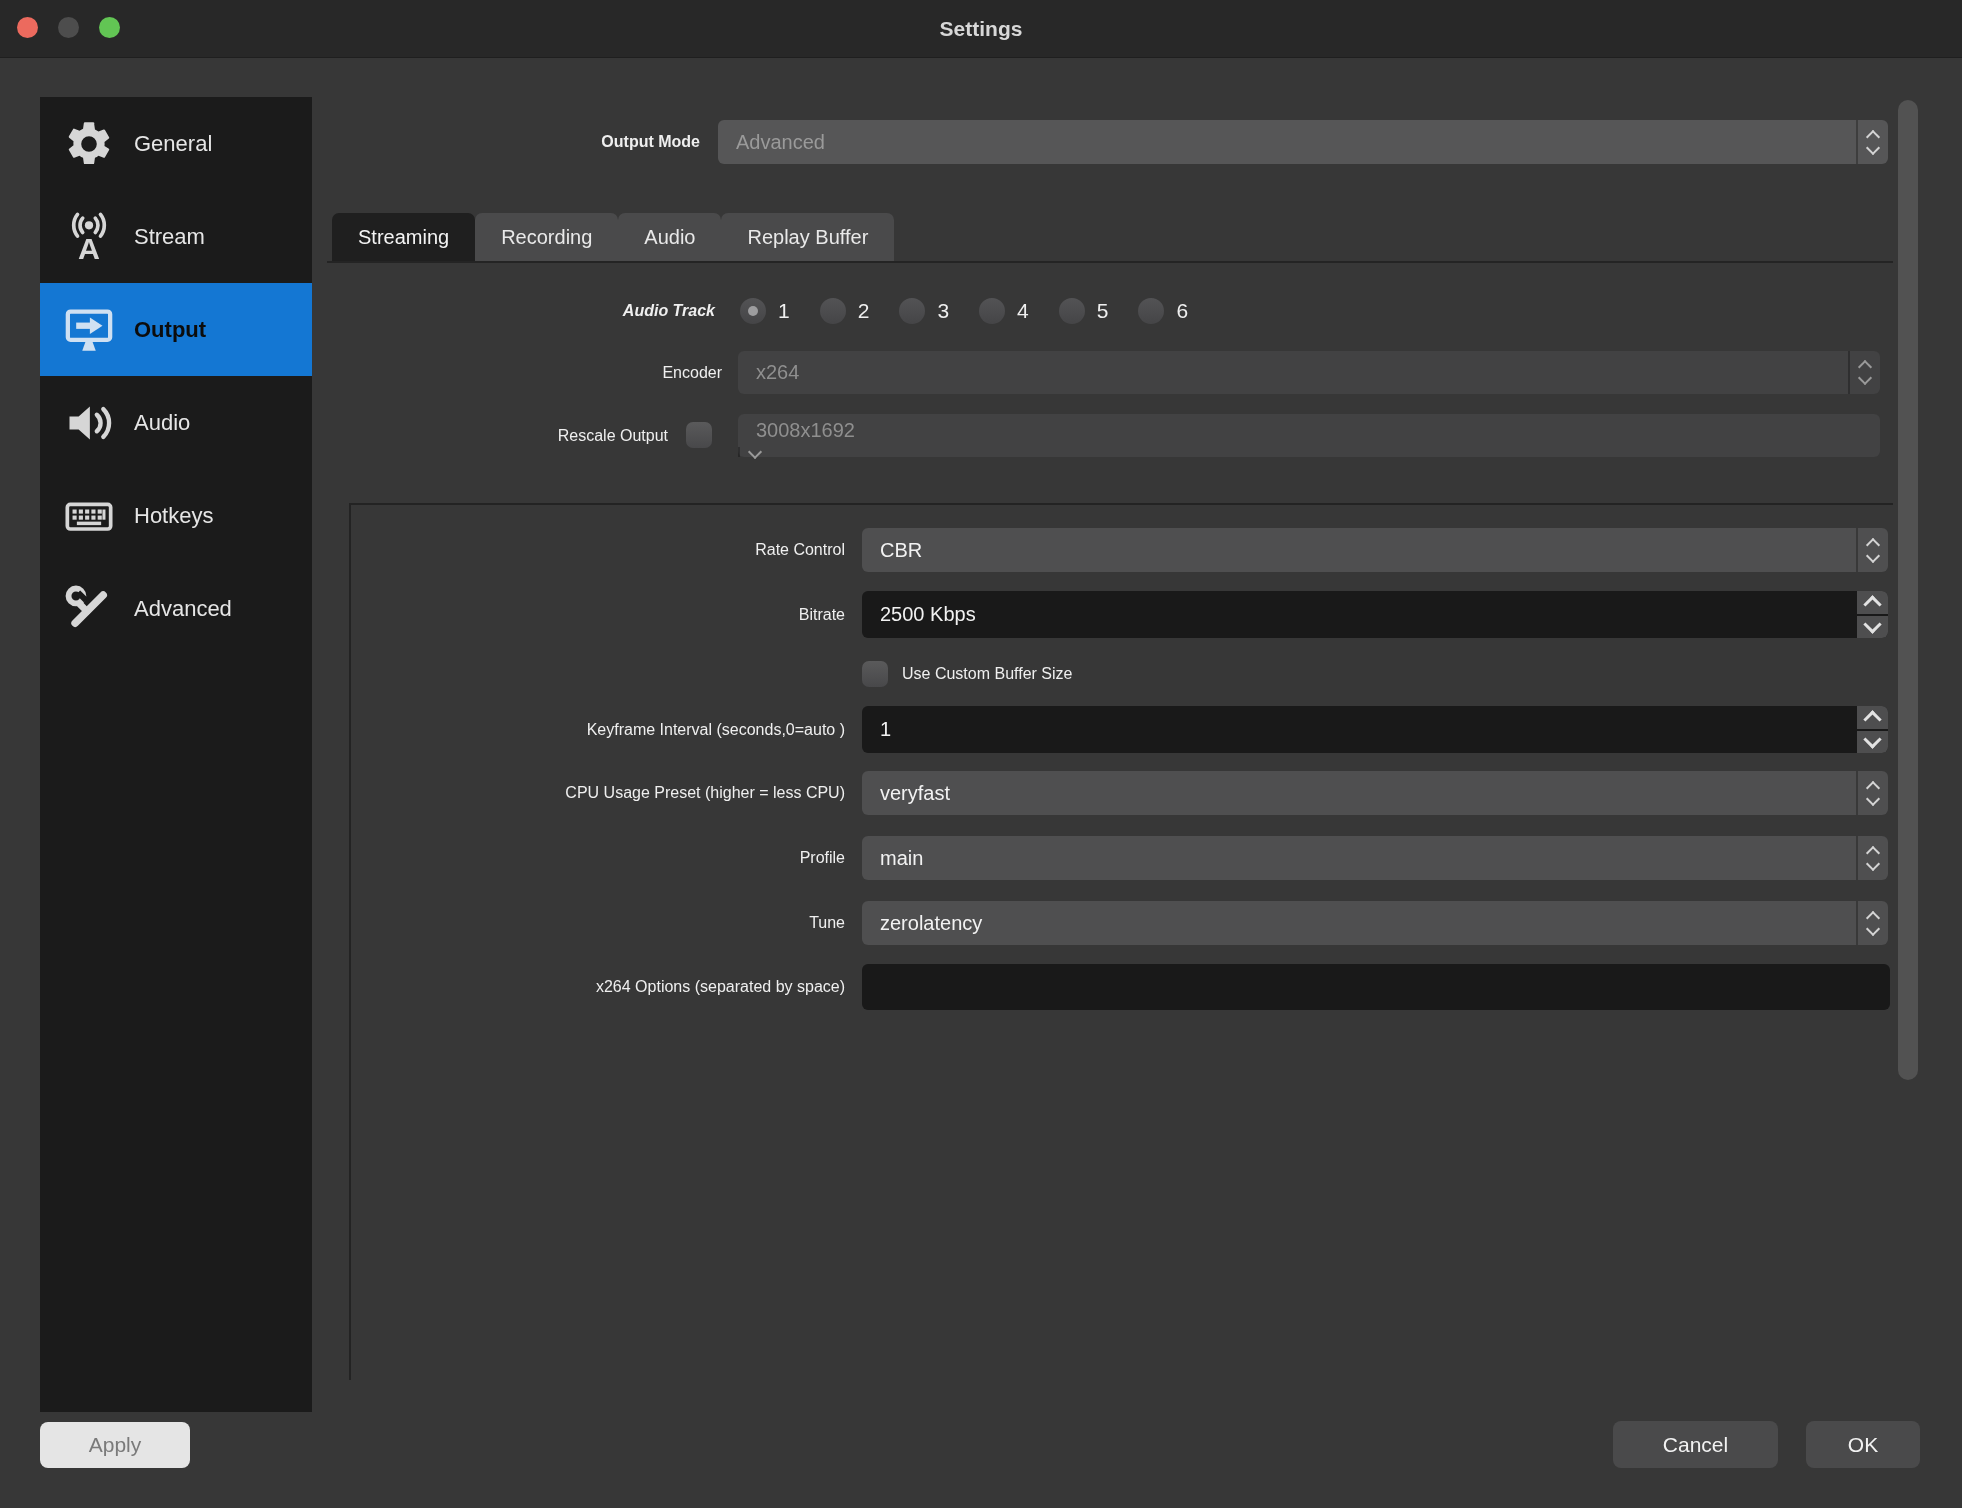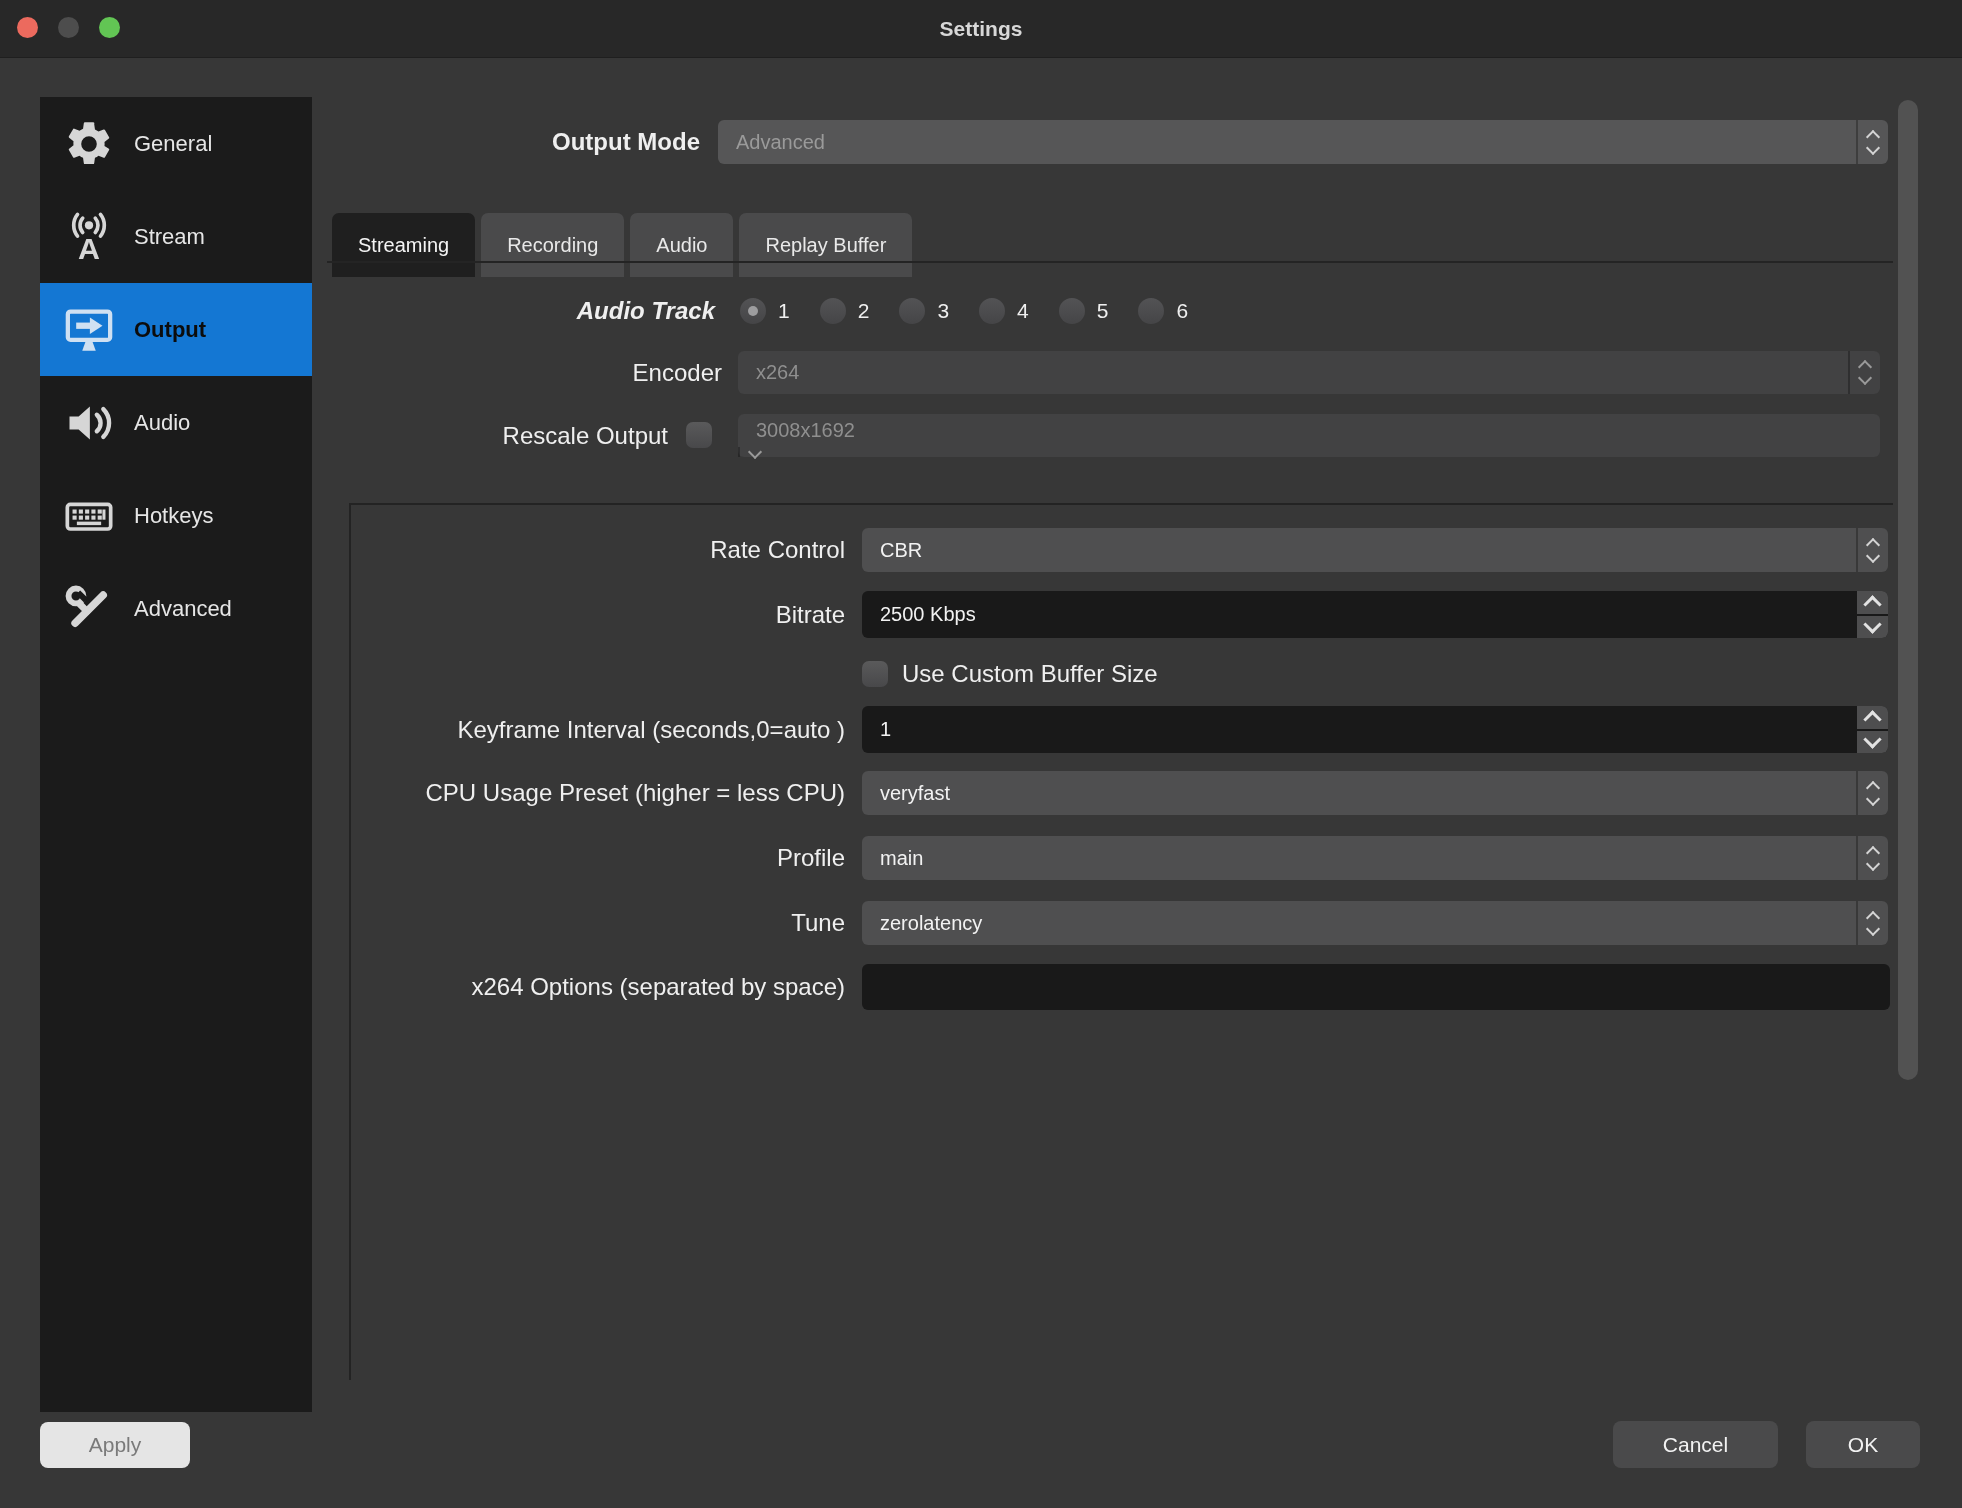--- a/index.html
+++ b/index.html
@@ -42,24 +42,24 @@
   .spin .btns .b.t{border-radius:0 6px 0 0;}
   .spin .btns .b.d{border-radius:0 0 6px 0;}
   .chev2{width:10px;height:10px;border-left:3px solid #e2e2e2;border-top:3px solid #e2e2e2;}
   .chev2.up{transform:rotate(45deg);margin-bottom:-4px;}
   .chev2.down{transform:rotate(225deg);margin-top:-4px;}
   
   .textinput{background:var(--input_dark,#191919);border-radius:6px;}
   .cb{width:26px;height:26px;border-radius:7px;background:linear-gradient(#5a5a5b,#48484a);}
   .radio{width:26px;height:26px;border-radius:50%;background:linear-gradient(#535355,#454547);position:relative;flex:0 0 auto;}
   .radio.selected::after{content:"";position:absolute;left:8px;top:8px;width:10px;height:10px;border-radius:50%;background:#9d9d9f;}
-  .label{font-size:24px;color:#efefef;display:flex;align-items:center;justify-content:flex-end;white-space:nowrap;}
+  .label{font-size:16px;color:#efefef;display:flex;align-items:center;justify-content:flex-end;white-space:nowrap;}
   .label.left{justify-content:flex-start;}
   
-  .tabs{left:332px;top:213px;display:flex;gap:6px;height:64px;}
+  .tabs{left:332px;top:213px;display:flex;height:49px;}
   .tab{padding:0 26px;display:flex;align-items:center;font-size:20px;color:#e9e9e9;
        background:var(--tab_inactive,#4a4a4b);border-radius:7px 7px 0 0;}
   .tab.active{background:#1f1f1f;color:#f4f4f4;}
   .tabline{left:327px;top:261px;width:1566px;height:2px;background:#242424;}
   
   .groupbox{left:349px;top:503px;width:1542px;height:875px;border-left:2px solid #232323;border-top:2px solid #232323;}
   
   .radios{left:740px;top:298px;display:flex;align-items:center;gap:30px;}
   .radio-opt{display:flex;align-items:center;gap:12px;}
   .radio-opt .num{font-size:21px;color:#efefef;}

